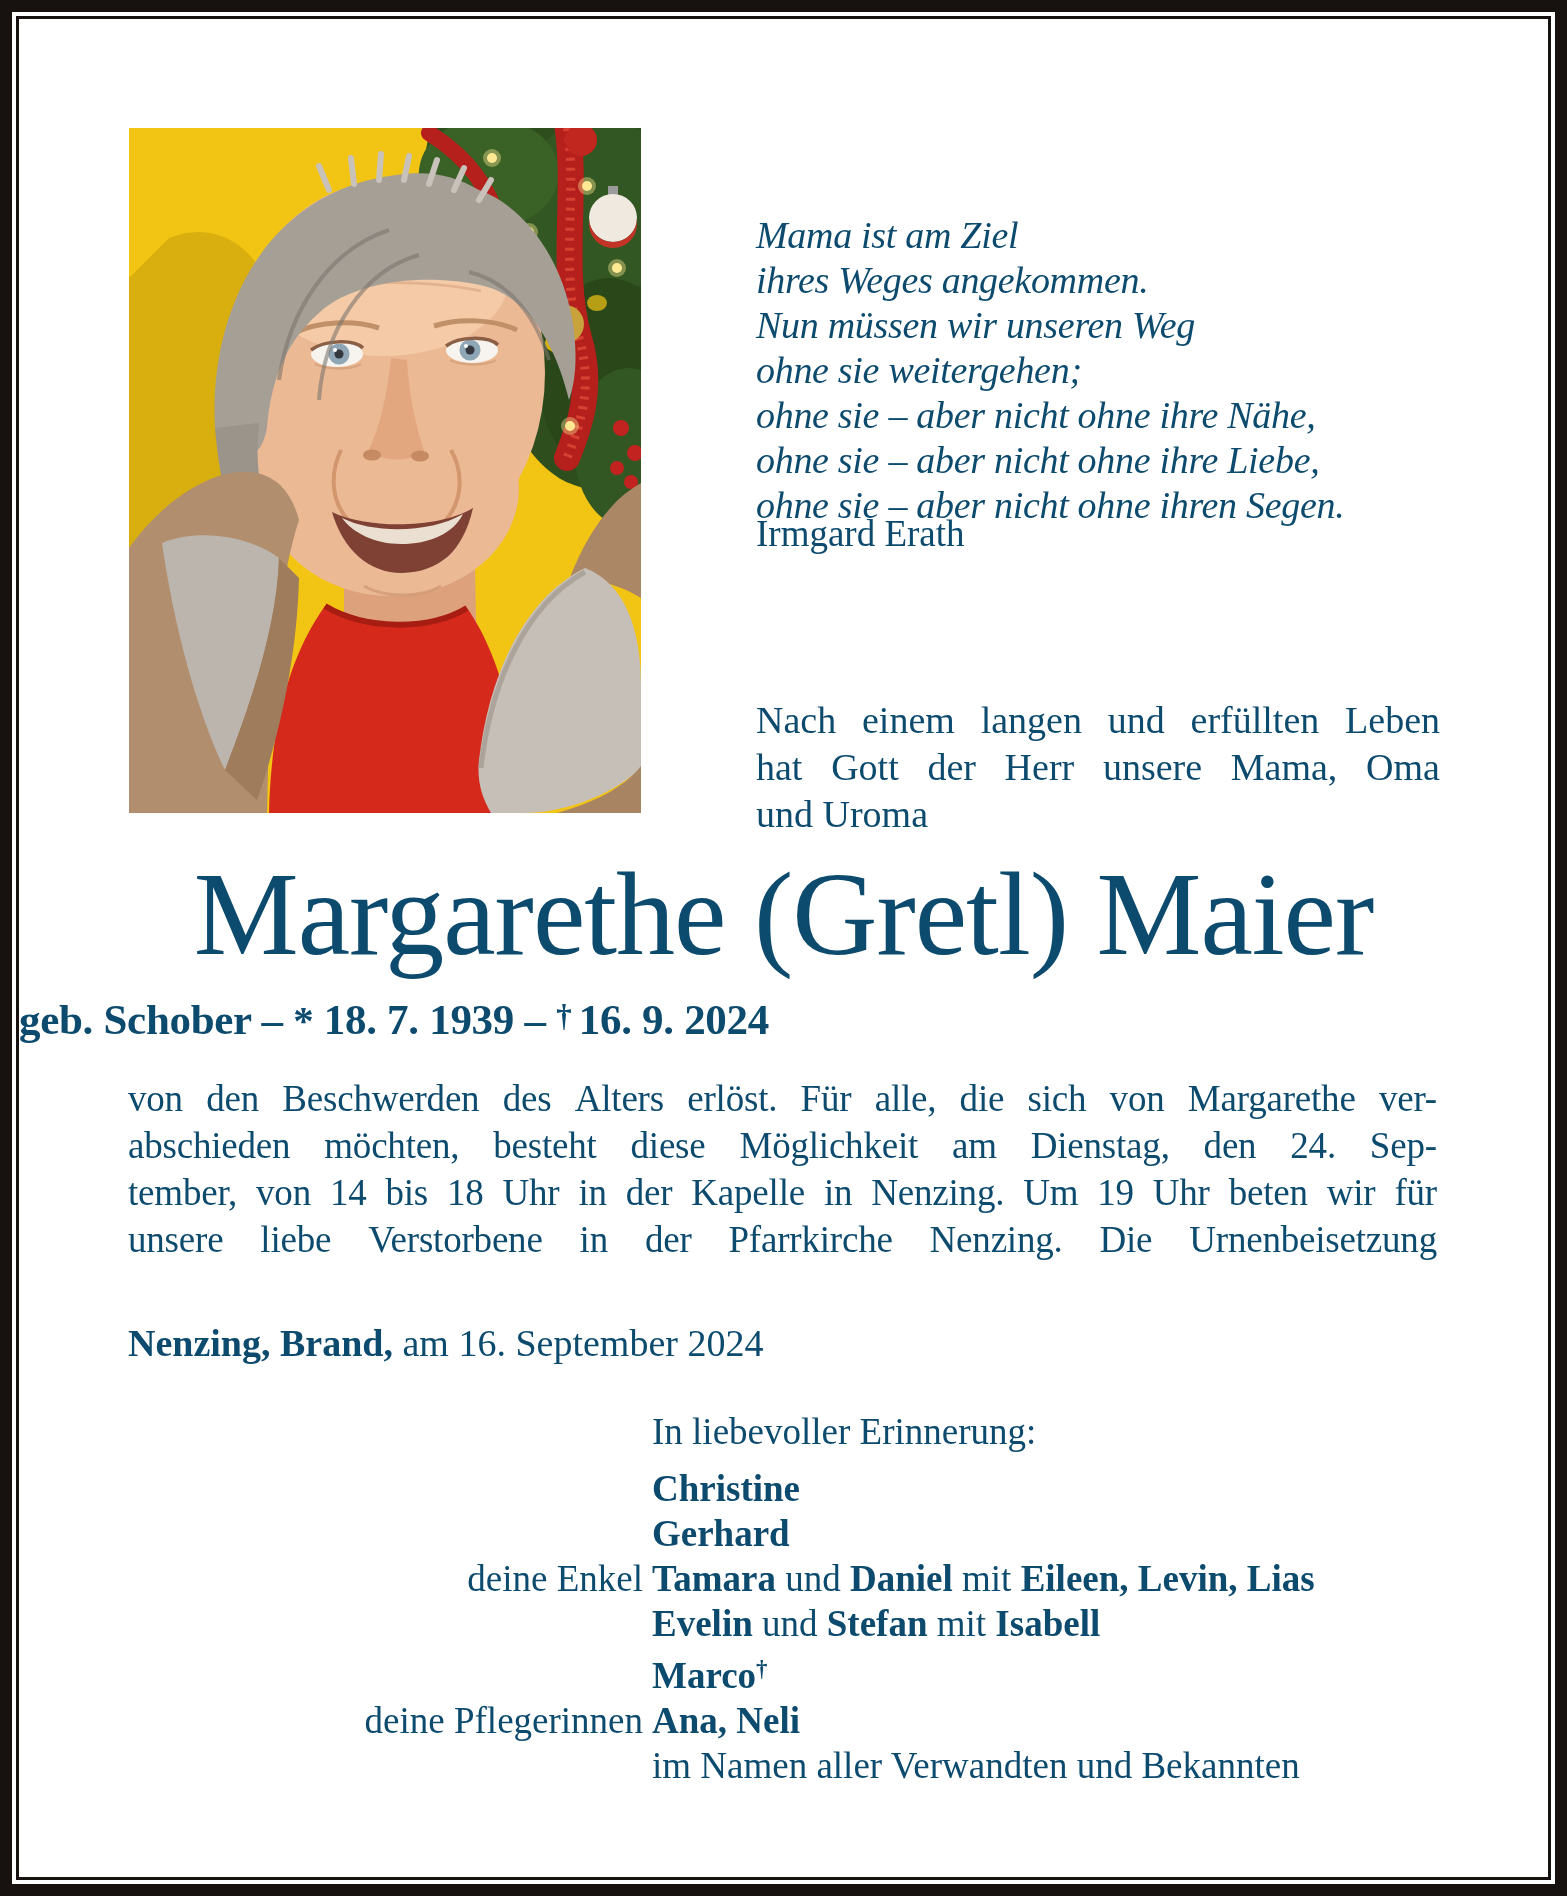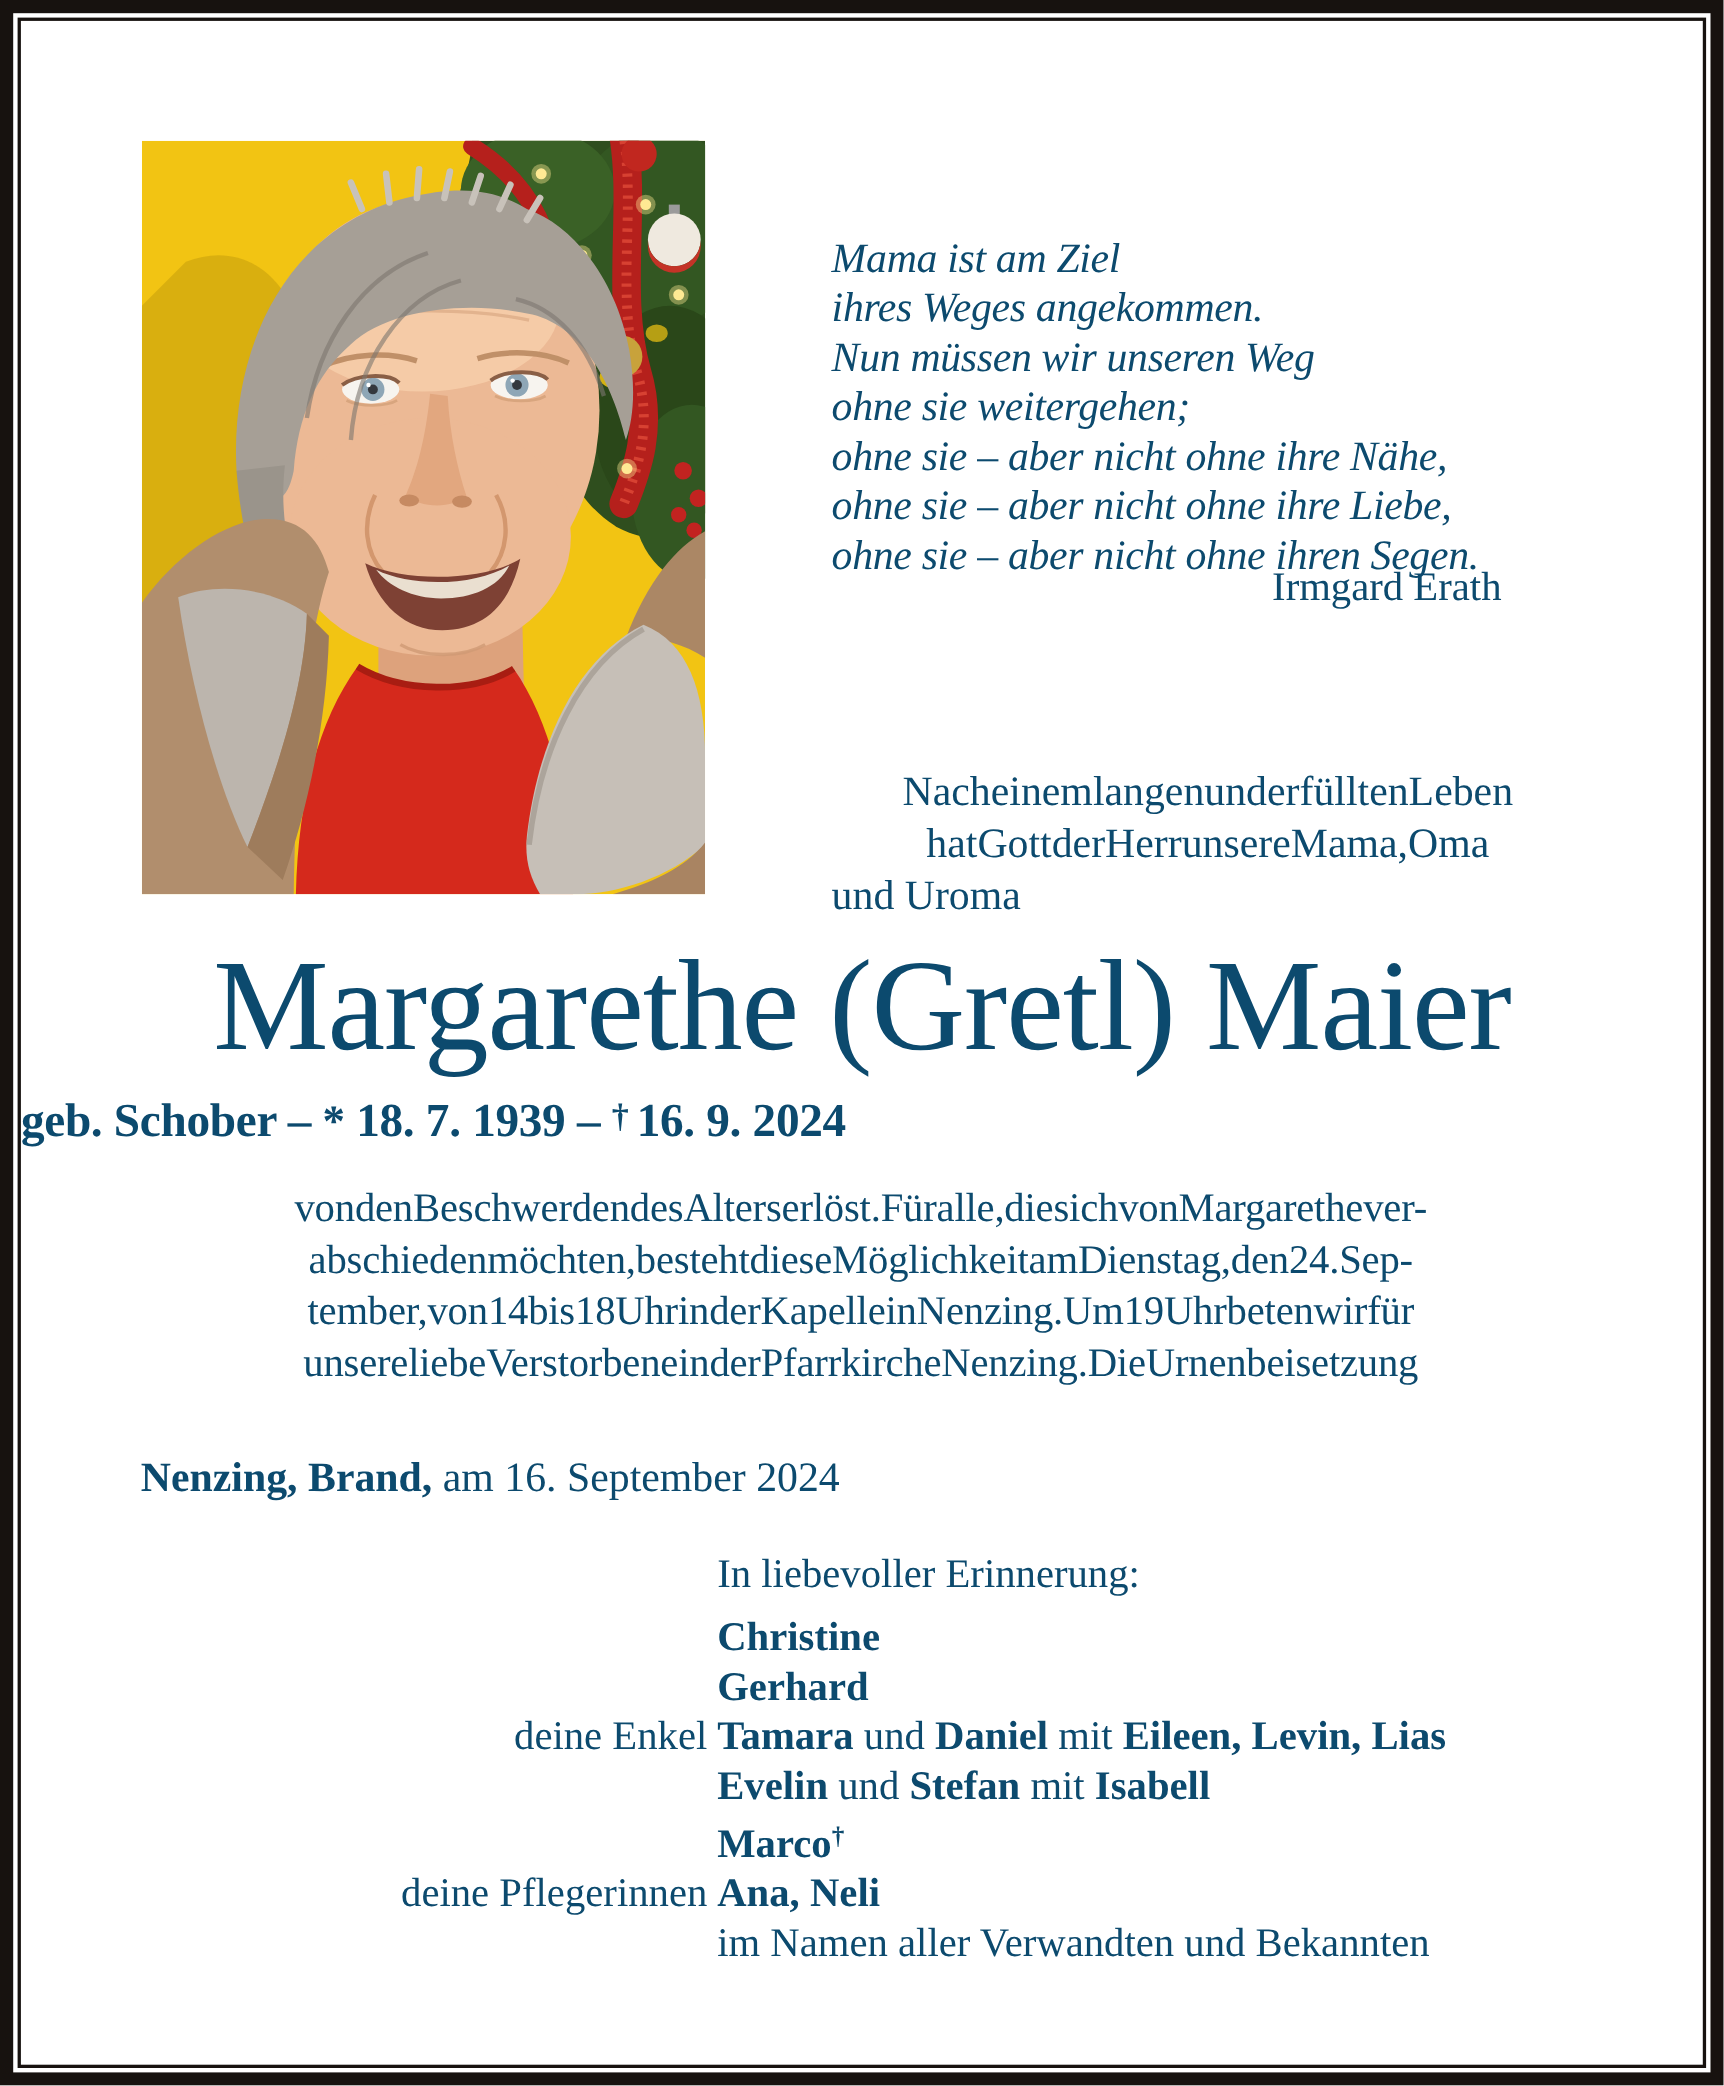--- a/index.html
+++ b/index.html
@@ -5,31 +5,31 @@
   html,body{margin:0;padding:0;background:#ffffff;}
   .sheet{position:relative;width:1567px;height:1896px;background:#17120f;font-family:"Liberation Serif","DejaVu Serif",serif;color:#0c4a6e;overflow:hidden;}
   .frame-mid{position:absolute;inset:12px;background:#ffffff;}
   .frame-inner{position:absolute;inset:4px;border:3px solid #17120f;background:#ffffff;}
   .content{position:absolute;inset:0;}
 
   .photo{position:absolute;left:110px;top:109px;width:512px;height:685px;}
   .photo svg{display:block;width:100%;height:100%;}
 
   .poem{position:absolute;left:737px;top:194px;width:660px;font-style:italic;font-size:38px;line-height:45px;letter-spacing:-0.3px;}
-  .poem-attr{position:absolute;left:737px;top:493px;width:609px;text-align:right;font-size:37px;}
+  .poem-attr{position:absolute;left:737px;top:493px;width:609px;text-align:left;font-size:37px;}
 
   .intro{position:absolute;left:737px;top:678px;width:684px;font-size:38px;line-height:47px;}
 
   .title{position:absolute;left:0;top:836px;width:100%;text-align:center;font-size:118px;line-height:120px;letter-spacing:-1px;white-space:nowrap;}
   .subtitle{position:absolute;left:0;top:976px;width:100%;text-align:left;font-size:43px;font-weight:bold;letter-spacing:-0.3px;}
   .star{font-size:0.95em;}
   .dagger{font-size:0.72em;vertical-align:0.26em;}
 
   .body-par{position:absolute;left:109px;top:1056px;width:1309px;font-size:37px;line-height:47px;letter-spacing:-0.2px;}
-  .jflex{display:flex;justify-content:center;}
+  .jflex{display:flex;justify-content:space-between;}
 
   .dateline{position:absolute;left:109px;top:1302px;font-size:38px;}
   .bold{font-weight:bold;}
 
   .rem{position:absolute;left:109px;top:1390px;width:1400px;font-size:37px;line-height:45px;}
   .rem-heading{margin-left:524px;margin-bottom:12px;}
   .rem-row{display:flex;}
   .rem-label{flex:0 0 515px;text-align:right;}
   .rem-names{padding-left:9px;white-space:nowrap;}
   .sup-dagger{font-size:0.62em;vertical-align:0.52em;}

